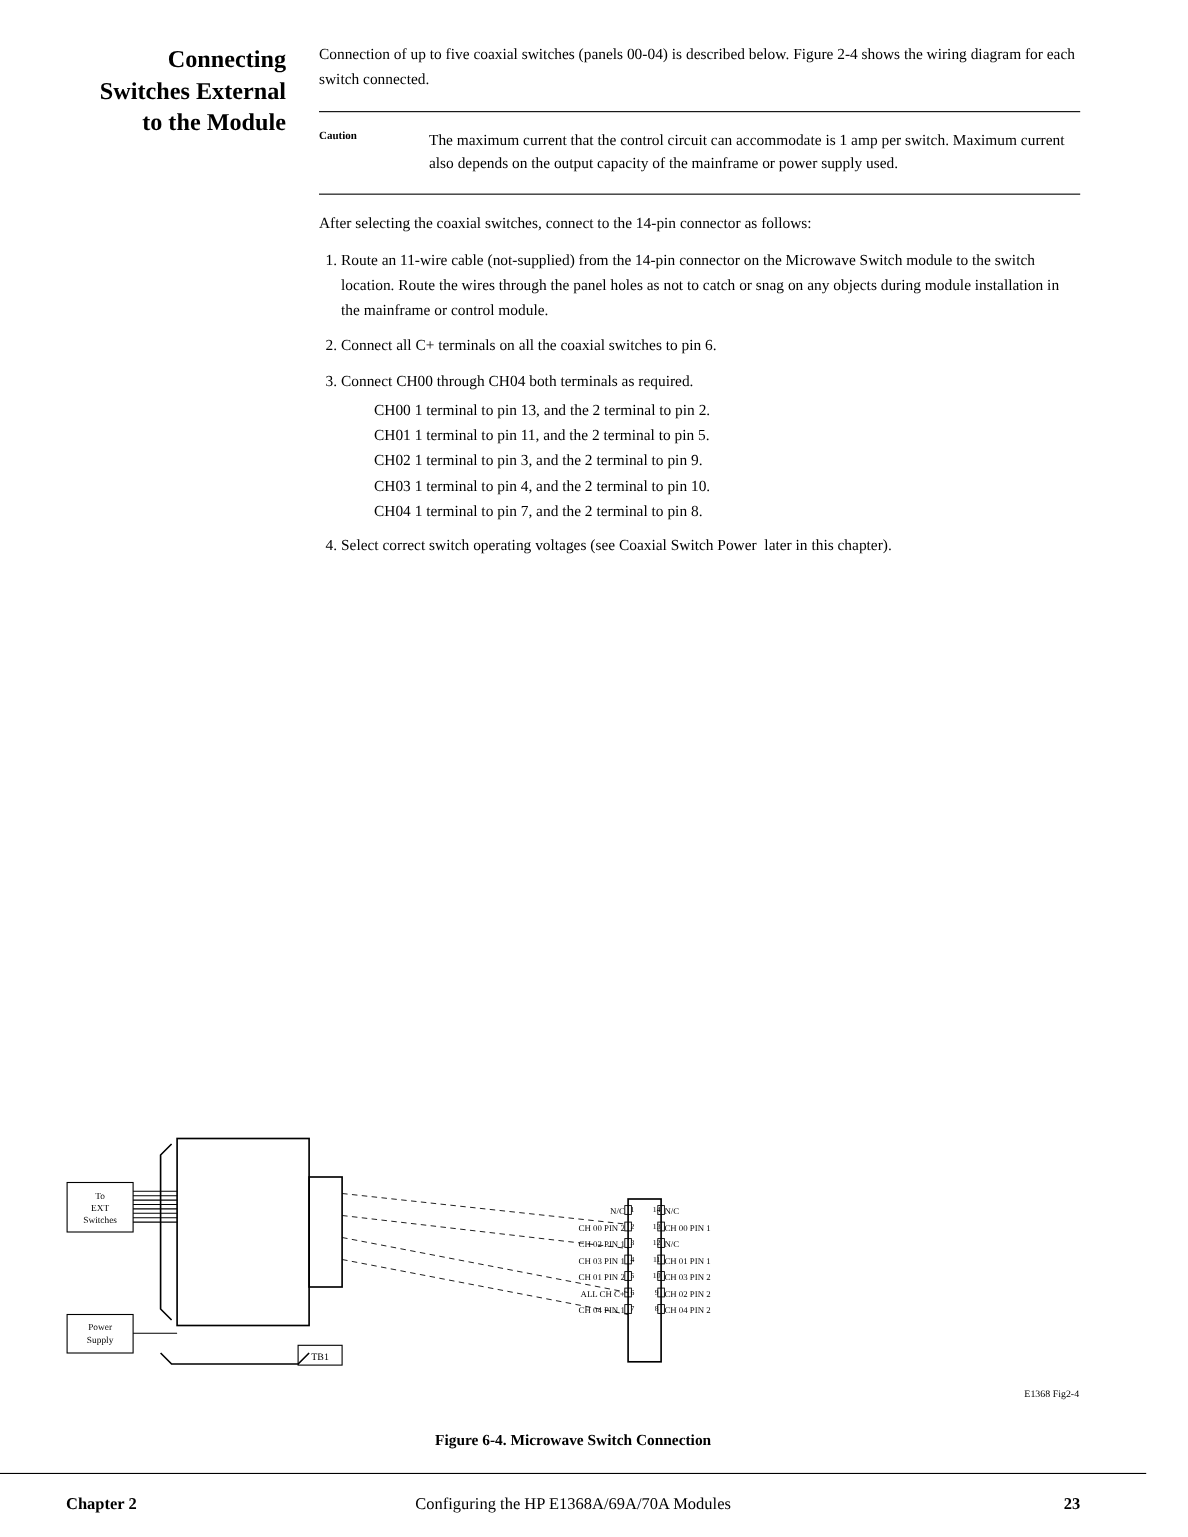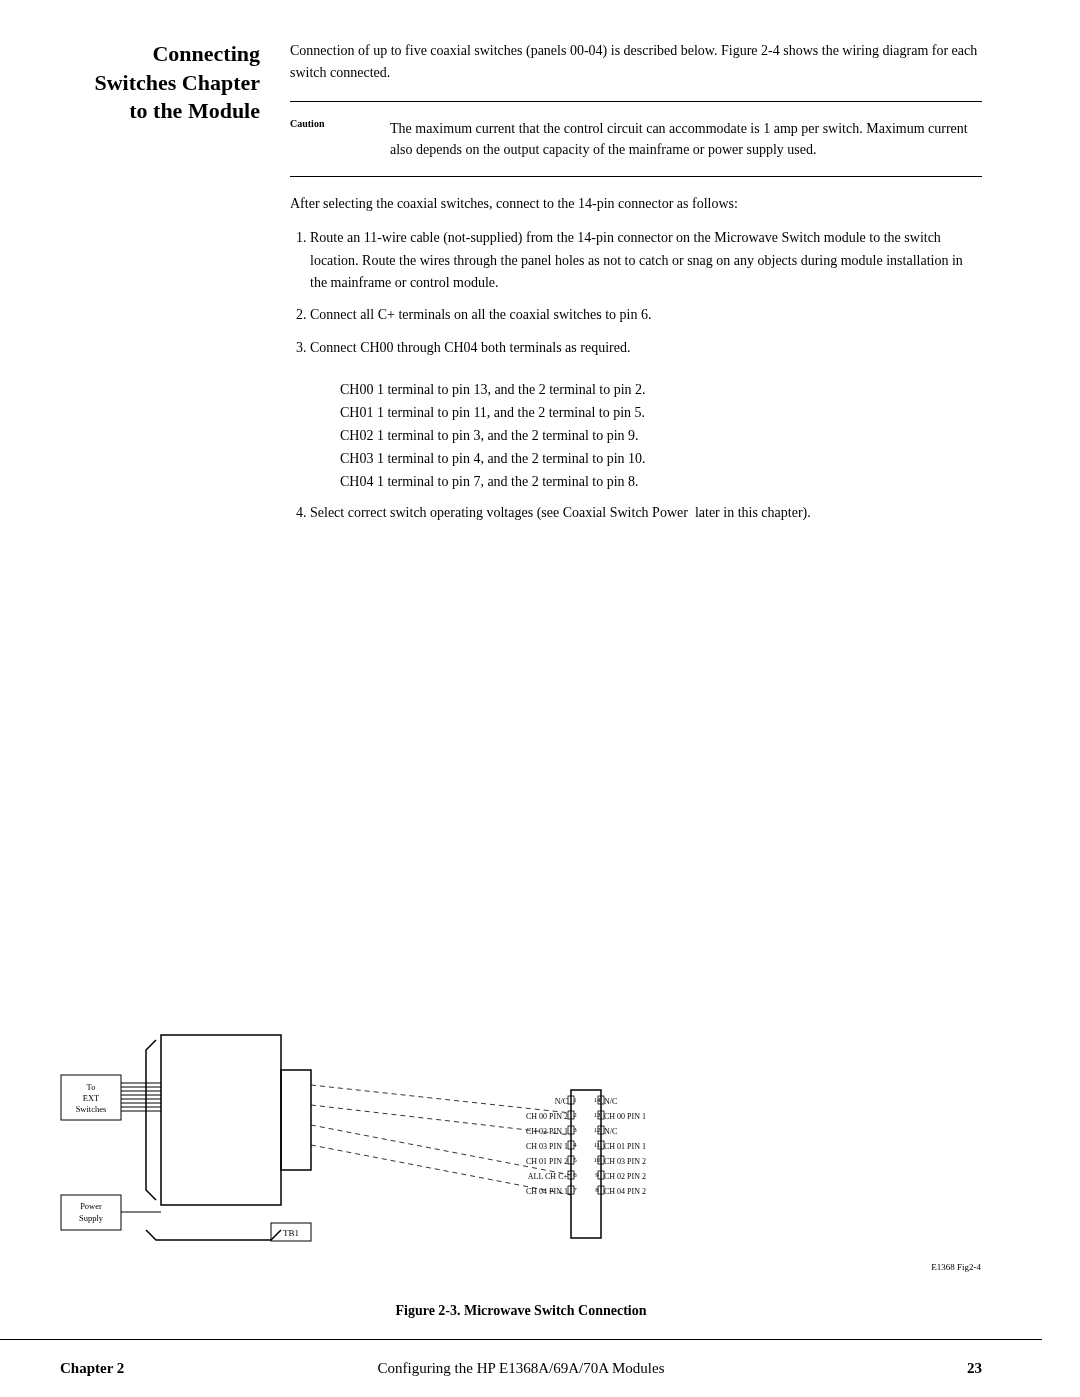--- a/index.html
+++ b/index.html
@@ -84,21 +84,21 @@
     }
 
     .ordered-list li {
       margin-bottom: 10px;
       line-height: 1.6;
     }
 
     .sub-list {
       list-style: none;
       margin-left: 30px;
-      margin-top: 20px;
+      margin-top: 4px;
     }
 
     .sub-list li {
       margin-bottom: 2px;
       line-height: 1.5;
     }
 
     
     .diagram-area {
       padding: 10px 60px 10px 60px;
@@ -151,21 +151,21 @@
   </style>
 </head>
 <body>
 
 <div class="page">
   <div class="content-area">
 
     <div class="left-column">
       <div class="section-title">
         <div>Connecting</div>
-        <div>Switches Chapter</div>
+        <div>Switches External</div>
         <div>to the Module</div>
       </div>
     </div>
 
     <div class="right-column">
       <p class="body-text">Connection of up to five coaxial switches (panels 00-04) is described below.  Figure 2-4 shows the wiring diagram for each switch connected.</p>
 
       <hr class="horizontal-rule">
 
       <div class="caution-block">
@@ -295,21 +295,21 @@
       <rect x="557" y="196" width="6" height="8" fill="none" stroke="#000" stroke-width="0.8"></rect>
 
       <text x="563" y="219" text-anchor="start" font-size="8">CH 04 PIN 2</text>
       <text x="556" y="217" text-anchor="middle" font-size="7">8</text>
       <rect x="557" y="211" width="6" height="8" fill="none" stroke="#000" stroke-width="0.8"></rect>
 
       <text x="940" y="295" text-anchor="end" font-size="9">E1368 Fig2-4</text>
 
     </svg>
 
-    <div class="figure-caption">Figure 2-3.  Microwave Switch Connection</div>
+    <div class="figure-caption">Figure 6-4.  Microwave Switch Connection</div>
   </div>
 
   <div class="footer">
     <div class="footer-left">Chapter 2</div>
     <div class="footer-center">Configuring the HP E1368A/69A/70A Modules</div>
     <div class="footer-right">23</div>
   </div>
 </div>
 
 </body></html>

